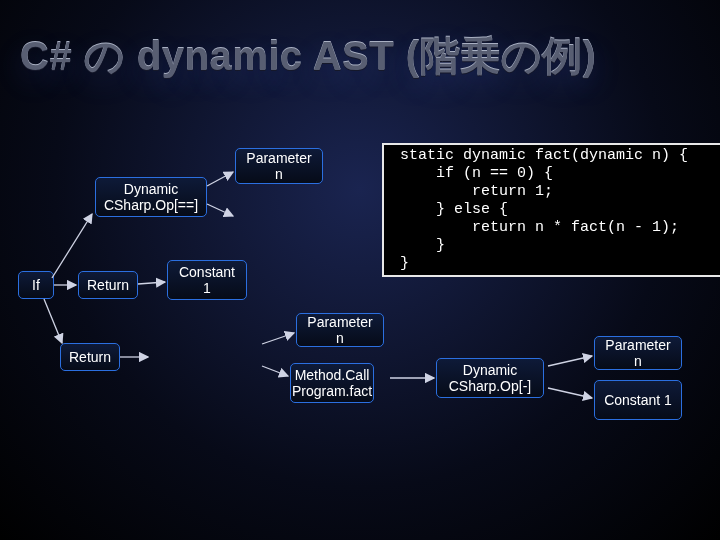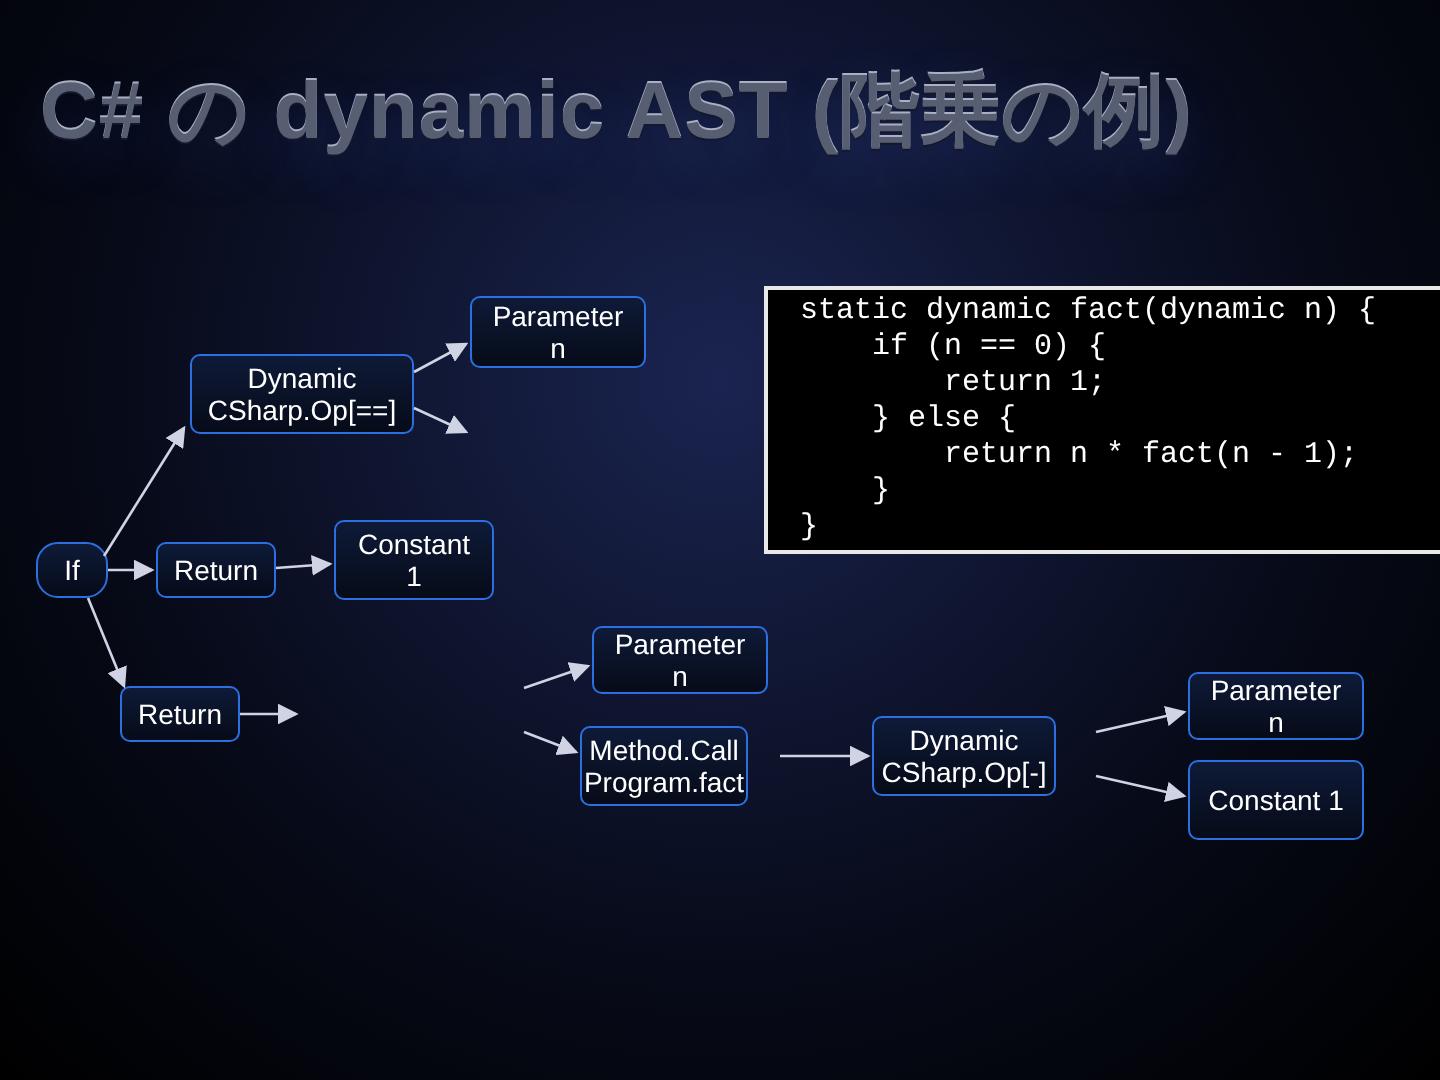--- a/index.html
+++ b/index.html
@@ -80,34 +80,34 @@
 <h1 class="title">C# の dynamic  AST (階乗の例)</h1>
 
 <pre class="code-box">static dynamic fact(dynamic n) {
     if (n == 0) {
         return 1;
     } else {
         return n * fact(n - 1);
     }
 }</pre>
 
-<div class="node" style="left:18px;  top:271px; width:36px; height:24px;border-radius:11px;">If</div>
+<div class="node" style="left:18px;  top:271px; width:36px; height:24px;">If</div>
 <div class="node" style="left:95px;  top:177px; width:112px; height:40px;">Dynamic
 CSharp.Op[==]</div>
 <div class="node" style="left:235px; top:148px; width:88px;  height:36px;">Parameter
 n</div>
 <div class="node" style="left:78px;  top:271px; width:60px;  height:28px;">Return</div>
 <div class="node" style="left:167px; top:260px; width:80px;  height:40px;">Constant
 1</div>
 <div class="node" style="left:60px;  top:343px; width:60px;  height:28px;">Return</div>
 <div class="node" style="left:296px; top:313px; width:88px;  height:34px;">Parameter
 n</div>
 <div class="node" style="left:290px; top:363px; width:84px; height:40px;">Method.Call
 Program.fact</div>
-<div class="node" style="left:436px; top:358px; width:92px; height:40px;">Dynamic
+<div class="node" style="left:436px; top:358px; width:108px; height:40px;">Dynamic
 CSharp.Op[-]</div>
 <div class="node" style="left:594px; top:336px; width:88px;  height:34px;">Parameter
 n</div>
 <div class="node" style="left:594px; top:380px; width:88px;  height:40px;">Constant
 1</div>
 
 <svg class="arrows">
   <defs>
     <marker id="ah" markerWidth="8" markerHeight="8" refX="7" refY="4" orient="auto">
       <path d="M0,0 L8,4 L0,8 Z" fill="#cfd3e4"></path>

